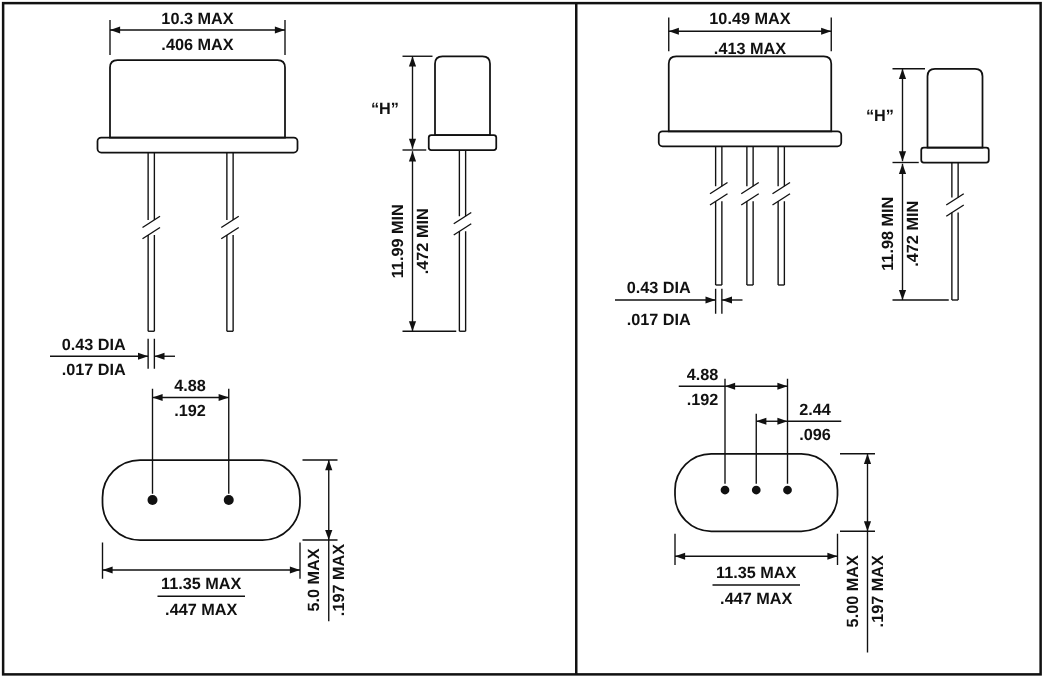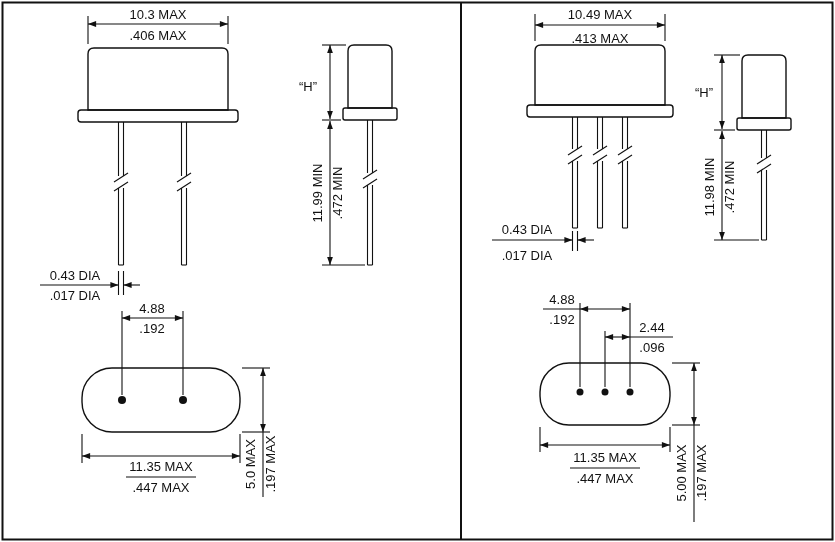--- a/index.html
+++ b/index.html
@@ -1,17 +1,17 @@
 <!DOCTYPE html>
 <html><head>
 <meta charset="utf-8">
 <style>
   html,body{margin:0;padding:0;background:#ffffff;}
   .sheet{width:835px;height:542px;background:#fff;position:relative;overflow:hidden;
-         font-family:"Liberation Sans",sans-serif;}
+         font-family:"Liberation Sans",sans-serif;font-weight:bold;}
   svg{display:block;}
   .dim{font-family:"Liberation Sans",sans-serif;font-size:13px;fill:#111;}
   .ol{fill:none;stroke:#111;stroke-width:1.4;}
   .thin{fill:none;stroke:#111;stroke-width:1.1;}
   .frame{fill:none;stroke:#111;stroke-width:2;}
 </style>
 </head>
 <body>
 
 <div class="sheet">

